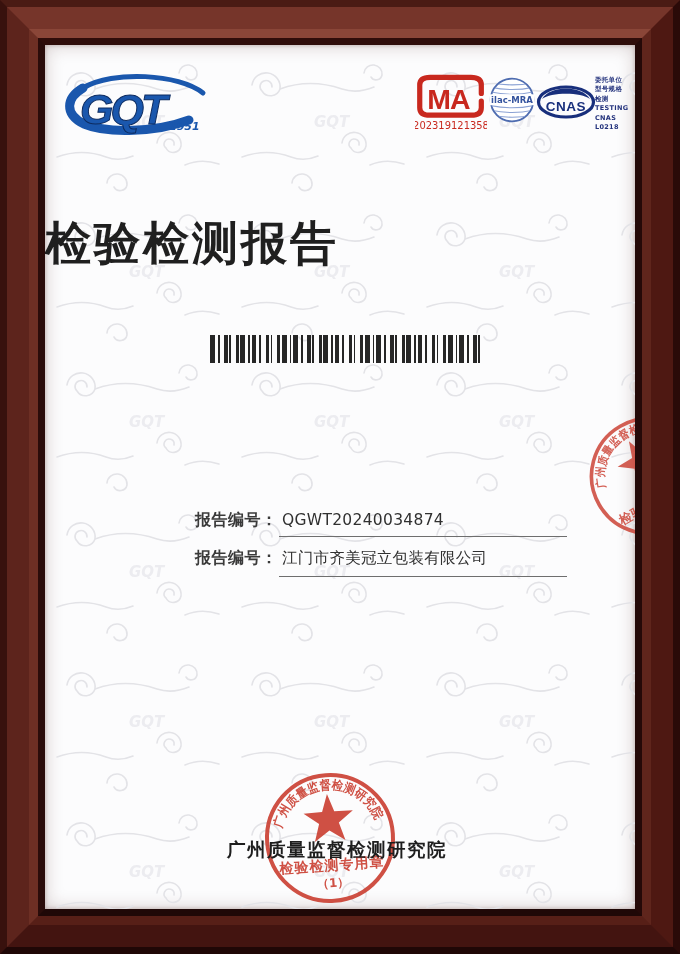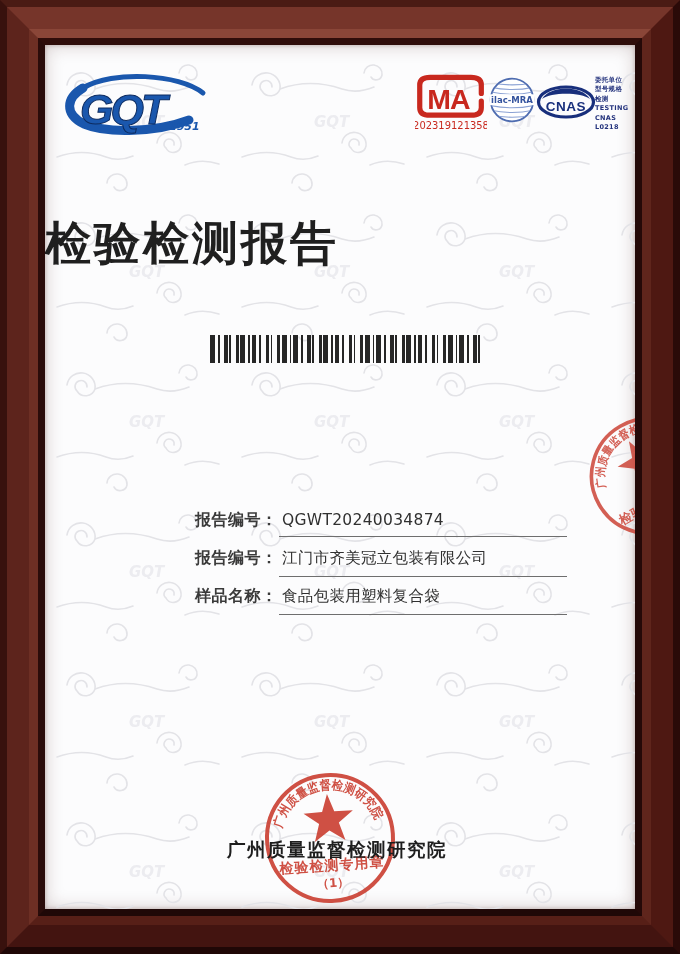--- a/index.html
+++ b/index.html
@@ -224,23 +224,20 @@
                   <i class="bar" style="width: 1.6px;"></i>
                   <i class="gap" style="width: 4.8px;"></i>
                 </div>
 
     <div class="frow" style="top:433px">
       <span class="flabel">报告编号：</span><span class="fval">QGWT20240034874</span>
     </div>
     <div class="frow" style="top:471px">
       <span class="flabel">报告编号：</span><span class="fval">江门市齐美冠立包装有限公司</span>
     </div>
-    <div class="frow" style="top:509px">
-      <span class="flabel">样品名称：</span><span class="fval">食品包装用塑料复合袋</span>
-    </div>
 
     <svg class="stamp-bottom" width="160" height="160" viewBox="0 0 160 160" xmlns="http://www.w3.org/2000/svg">
       <g transform="rotate(-4 80 80)">
         <circle cx="80" cy="80" r="63" fill="none" stroke="#c9392b" stroke-width="4"></circle>
         <defs>
                       <path id="ringB" d="M 32.7 67.3 A 49 49 0 0 1 127.3 67.3"></path>
                     </defs>
         <text font-size="12.5" fill="#c9392b" font-weight="600">
           <textPath href="#ringB" textLength="126" lengthAdjust="spacingAndGlyphs">广州质量监督检测研究院</textPath>
         </text>

